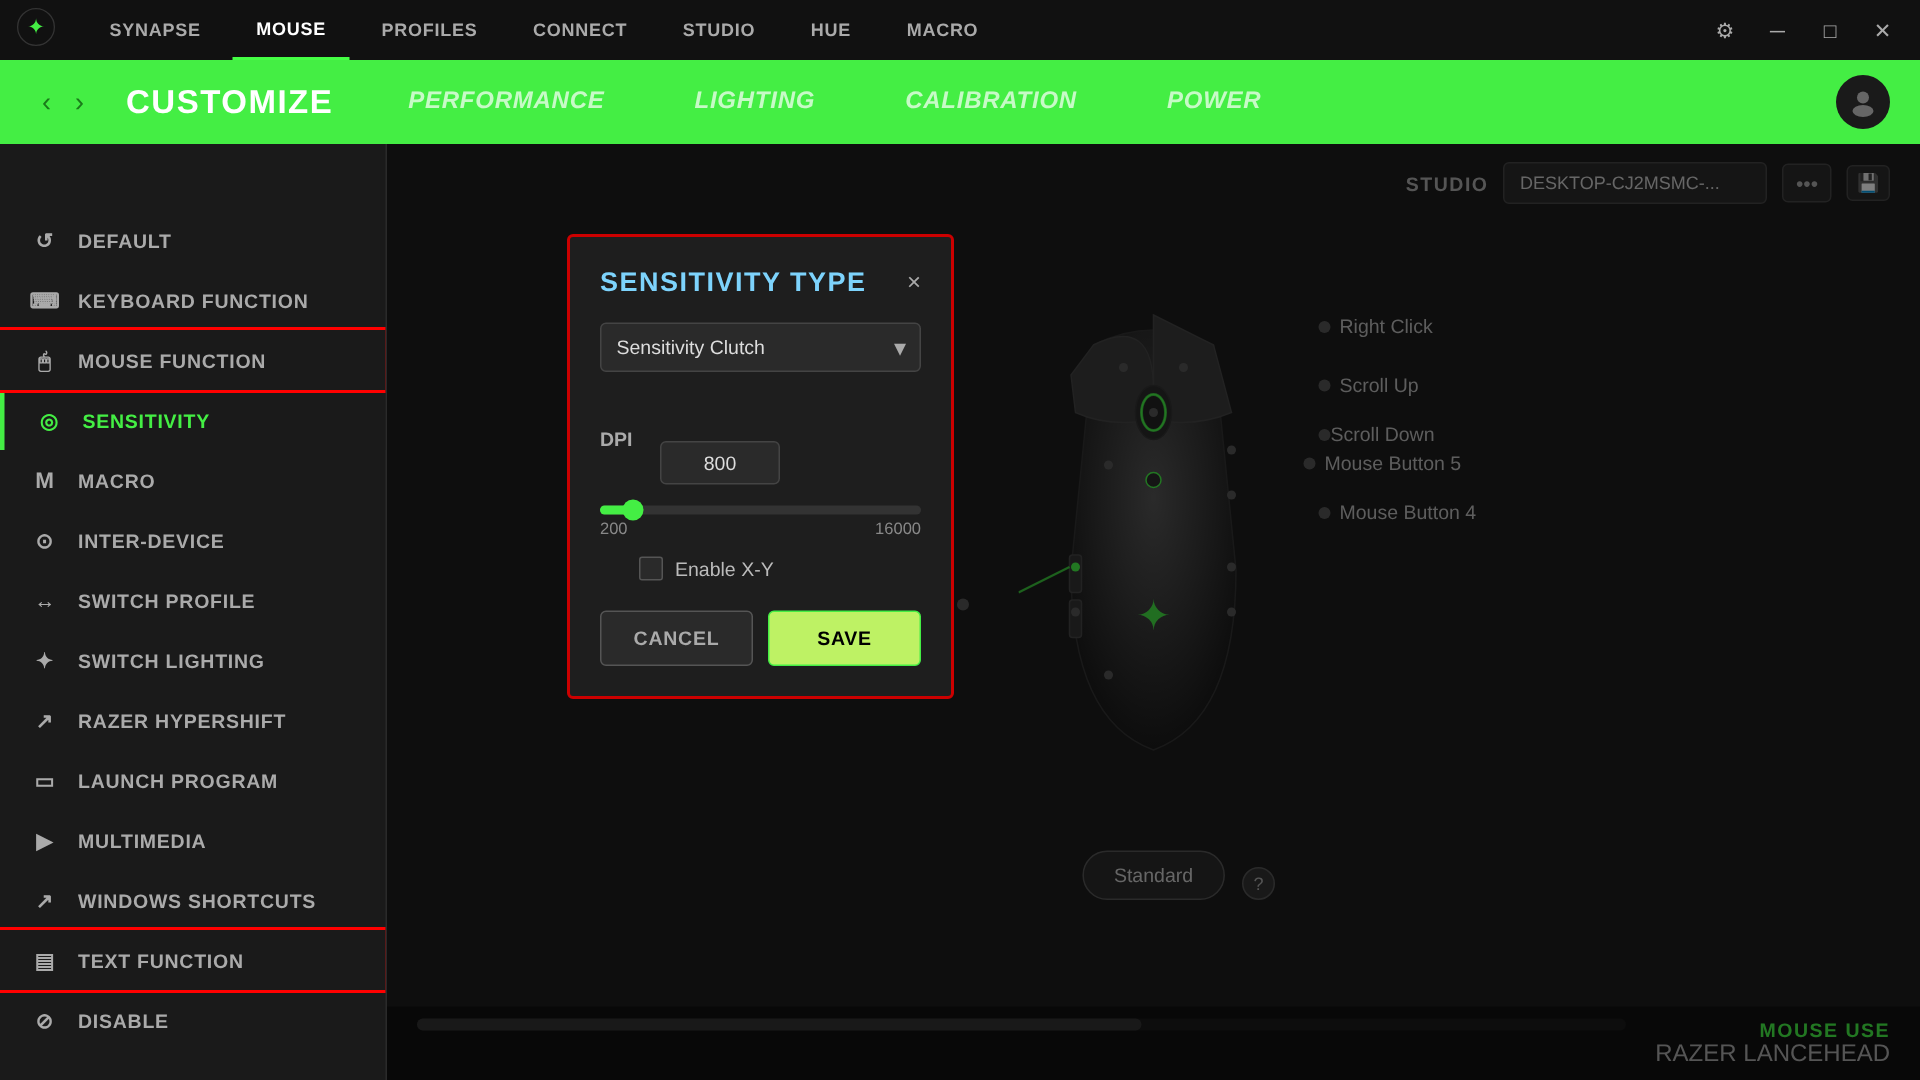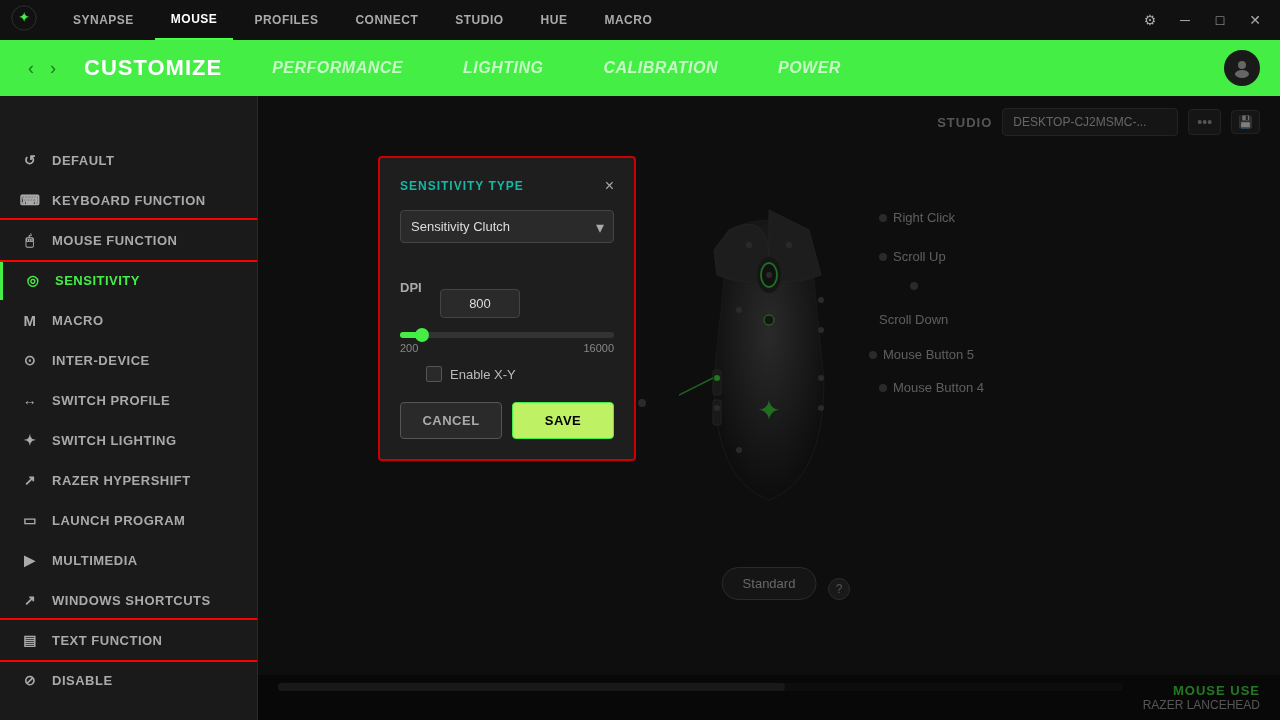--- a/index.html
+++ b/index.html
@@ -226,21 +226,21 @@
       gap: 20px;
     }
     .bottom-device-name {
       color: #44ee44;
       font-size: 13px;
       font-weight: bold;
       letter-spacing: 1px;
     }
     .bottom-model {
       color: #aaa;
-      font-size: 12px;
+      font-size: 16px;
     }
 
     
     .dialog-overlay {
       position: absolute;
       top: 0; left: 0; right: 0; bottom: 0;
       background: rgba(0,0,0,0.5);
       z-index: 100;
     }
     .dialog {
@@ -254,23 +254,23 @@
       padding: 20px;
       z-index: 101;
     }
     .dialog-header {
       display: flex;
       align-items: center;
       justify-content: space-between;
       margin-bottom: 16px;
     }
     .dialog-title {
-      font-size: 12px;
-      font-weight: bold;
-      color: #14b8a6;
+      font-size: 18px;
+      font-weight: bold;
+      color: #7dd3fc;
       text-transform: uppercase;
       letter-spacing: 1px;
     }
     .dialog-close {
       background: none;
       border: none;
       color: #aaa;
       font-size: 16px;
       cursor: pointer;
       padding: 0;
@@ -677,21 +677,21 @@
           <div style="display:flex; align-items:center; gap:6px; margin-bottom:20px; margin-left:10px;">
             <span class="label-dot"></span>
             <span style="font-size:13px; color:#bbb;">Right Click</span>
           </div>
 
           <div style="display:flex; align-items:center; gap:6px; margin-bottom:14px; margin-left:10px;">
             <span class="label-dot"></span>
             <span style="font-size:13px; color:#bbb;">Scroll Up</span>
           </div>
 
-          <div style="display:flex; align-items:center; gap:22px; margin-bottom:16px; margin-left:10px;flex-direction:column;">
+          <div style="display:flex; align-items:center; gap:0; margin-bottom:0; margin-left:10px;">
             <span class="label-dot"></span>
             <span style="font-size:13px; color:#bbb;">Scroll Down</span>
           </div>
 
           <div style="display:flex; align-items:center; gap:6px; margin-bottom:14px; margin-left:0px;">
             <span class="label-dot"></span>
             <span style="font-size:13px; color:#bbb;">Mouse Button 5</span>
           </div>
 
           <div style="display:flex; align-items:center; gap:6px; margin-left:10px;">

